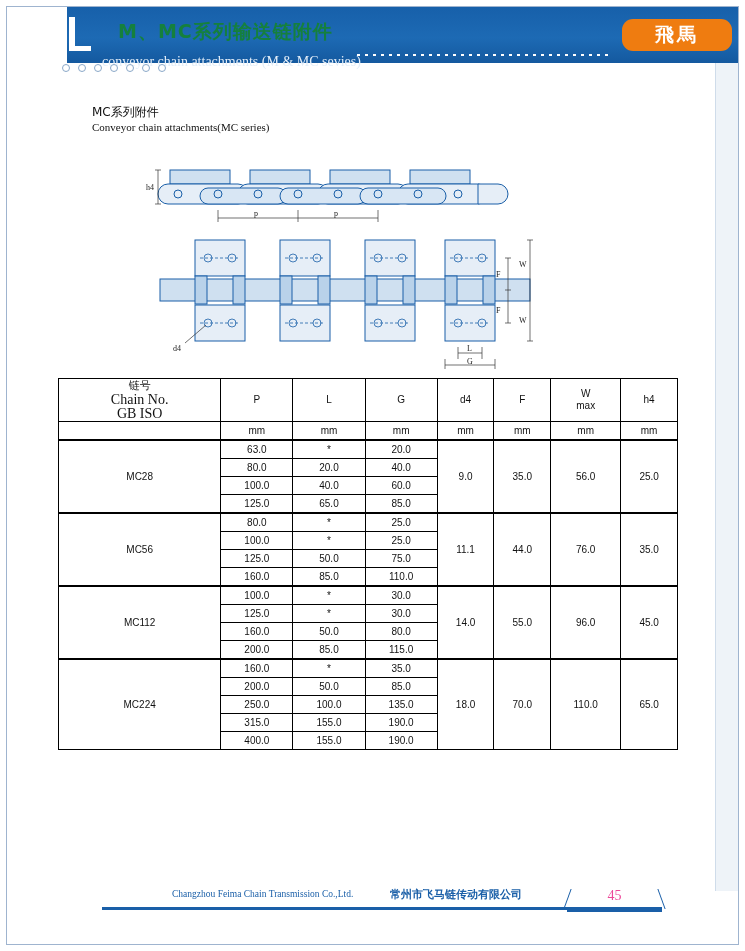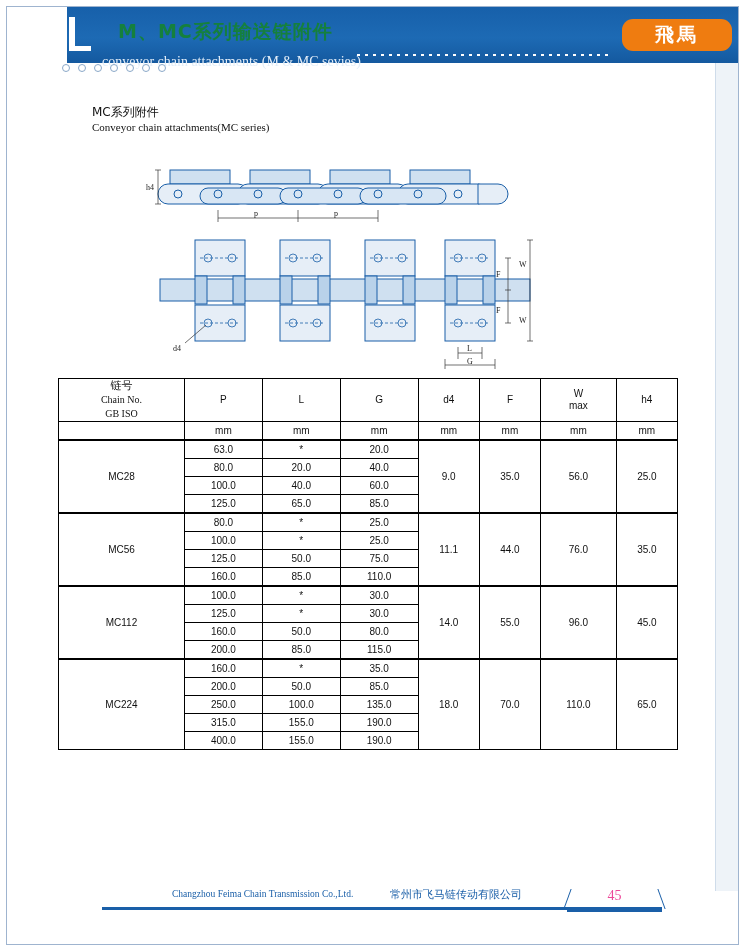--- a/index.html
+++ b/index.html
@@ -103,21 +103,21 @@
   table.spec td,table.spec th{
     border:1px solid #000;
     text-align:center;
     font-size:10px;
     padding:0;
     height:17px;
     font-weight:normal;
   }
   .hcell{height:52px;font-size:11px;line-height:14px;}
   .hcell .cn{font-family:"DejaVu Sans",sans-serif;font-size:11px;}
-  .hcell .en{font-family:"Liberation Serif",serif;font-size:10px;}
+  .hcell .en{font-family:"Liberation Serif",serif;font-size:14px;}
   .unit-row td{height:20px;font-size:10px;}
   .chain-name{font-size:11px;margin-left:20px;}
   .wmax{line-height:12px;}
   .thickline{border-top:2px solid #000 !important;}
 
   
   .notes{
     position:absolute;left:58px;top:748px;font-size:10.5px;line-height:15px;color:#111;
   }
   .notes .cn{font-family:"DejaVu Sans",sans-serif;}
@@ -128,21 +128,21 @@
     position:absolute;left:7px;bottom:40px;width:731px;height:26px;
   }
   .footer-line{
     position:absolute;left:95px;top:22px;width:560px;height:3px;background:#1a5fa8;
   }
   .footer-en{
     position:absolute;left:165px;top:4px;font-size:9.5px;color:#1a5fa8;
     font-family:"Liberation Serif",serif;
   }
   .footer-cn{
-    position:absolute;left:383px;top:2px;font-size:11px;color:#1a5fa8;font-weight:normal;
+    position:absolute;left:383px;top:2px;font-size:11px;color:#1a5fa8;font-weight:bold;
     font-family:"DejaVu Sans",sans-serif;
   }
   .page-num-box{
     position:absolute;left:560px;top:-2px;width:95px;height:28px;
   }
   .page-num{
     position:absolute;left:0;top:0;width:95px;height:26px;
     border-bottom:3px solid #1a5fa8;
     display:flex;align-items:center;justify-content:center;
     font-size:14px;color:#ec4899;

